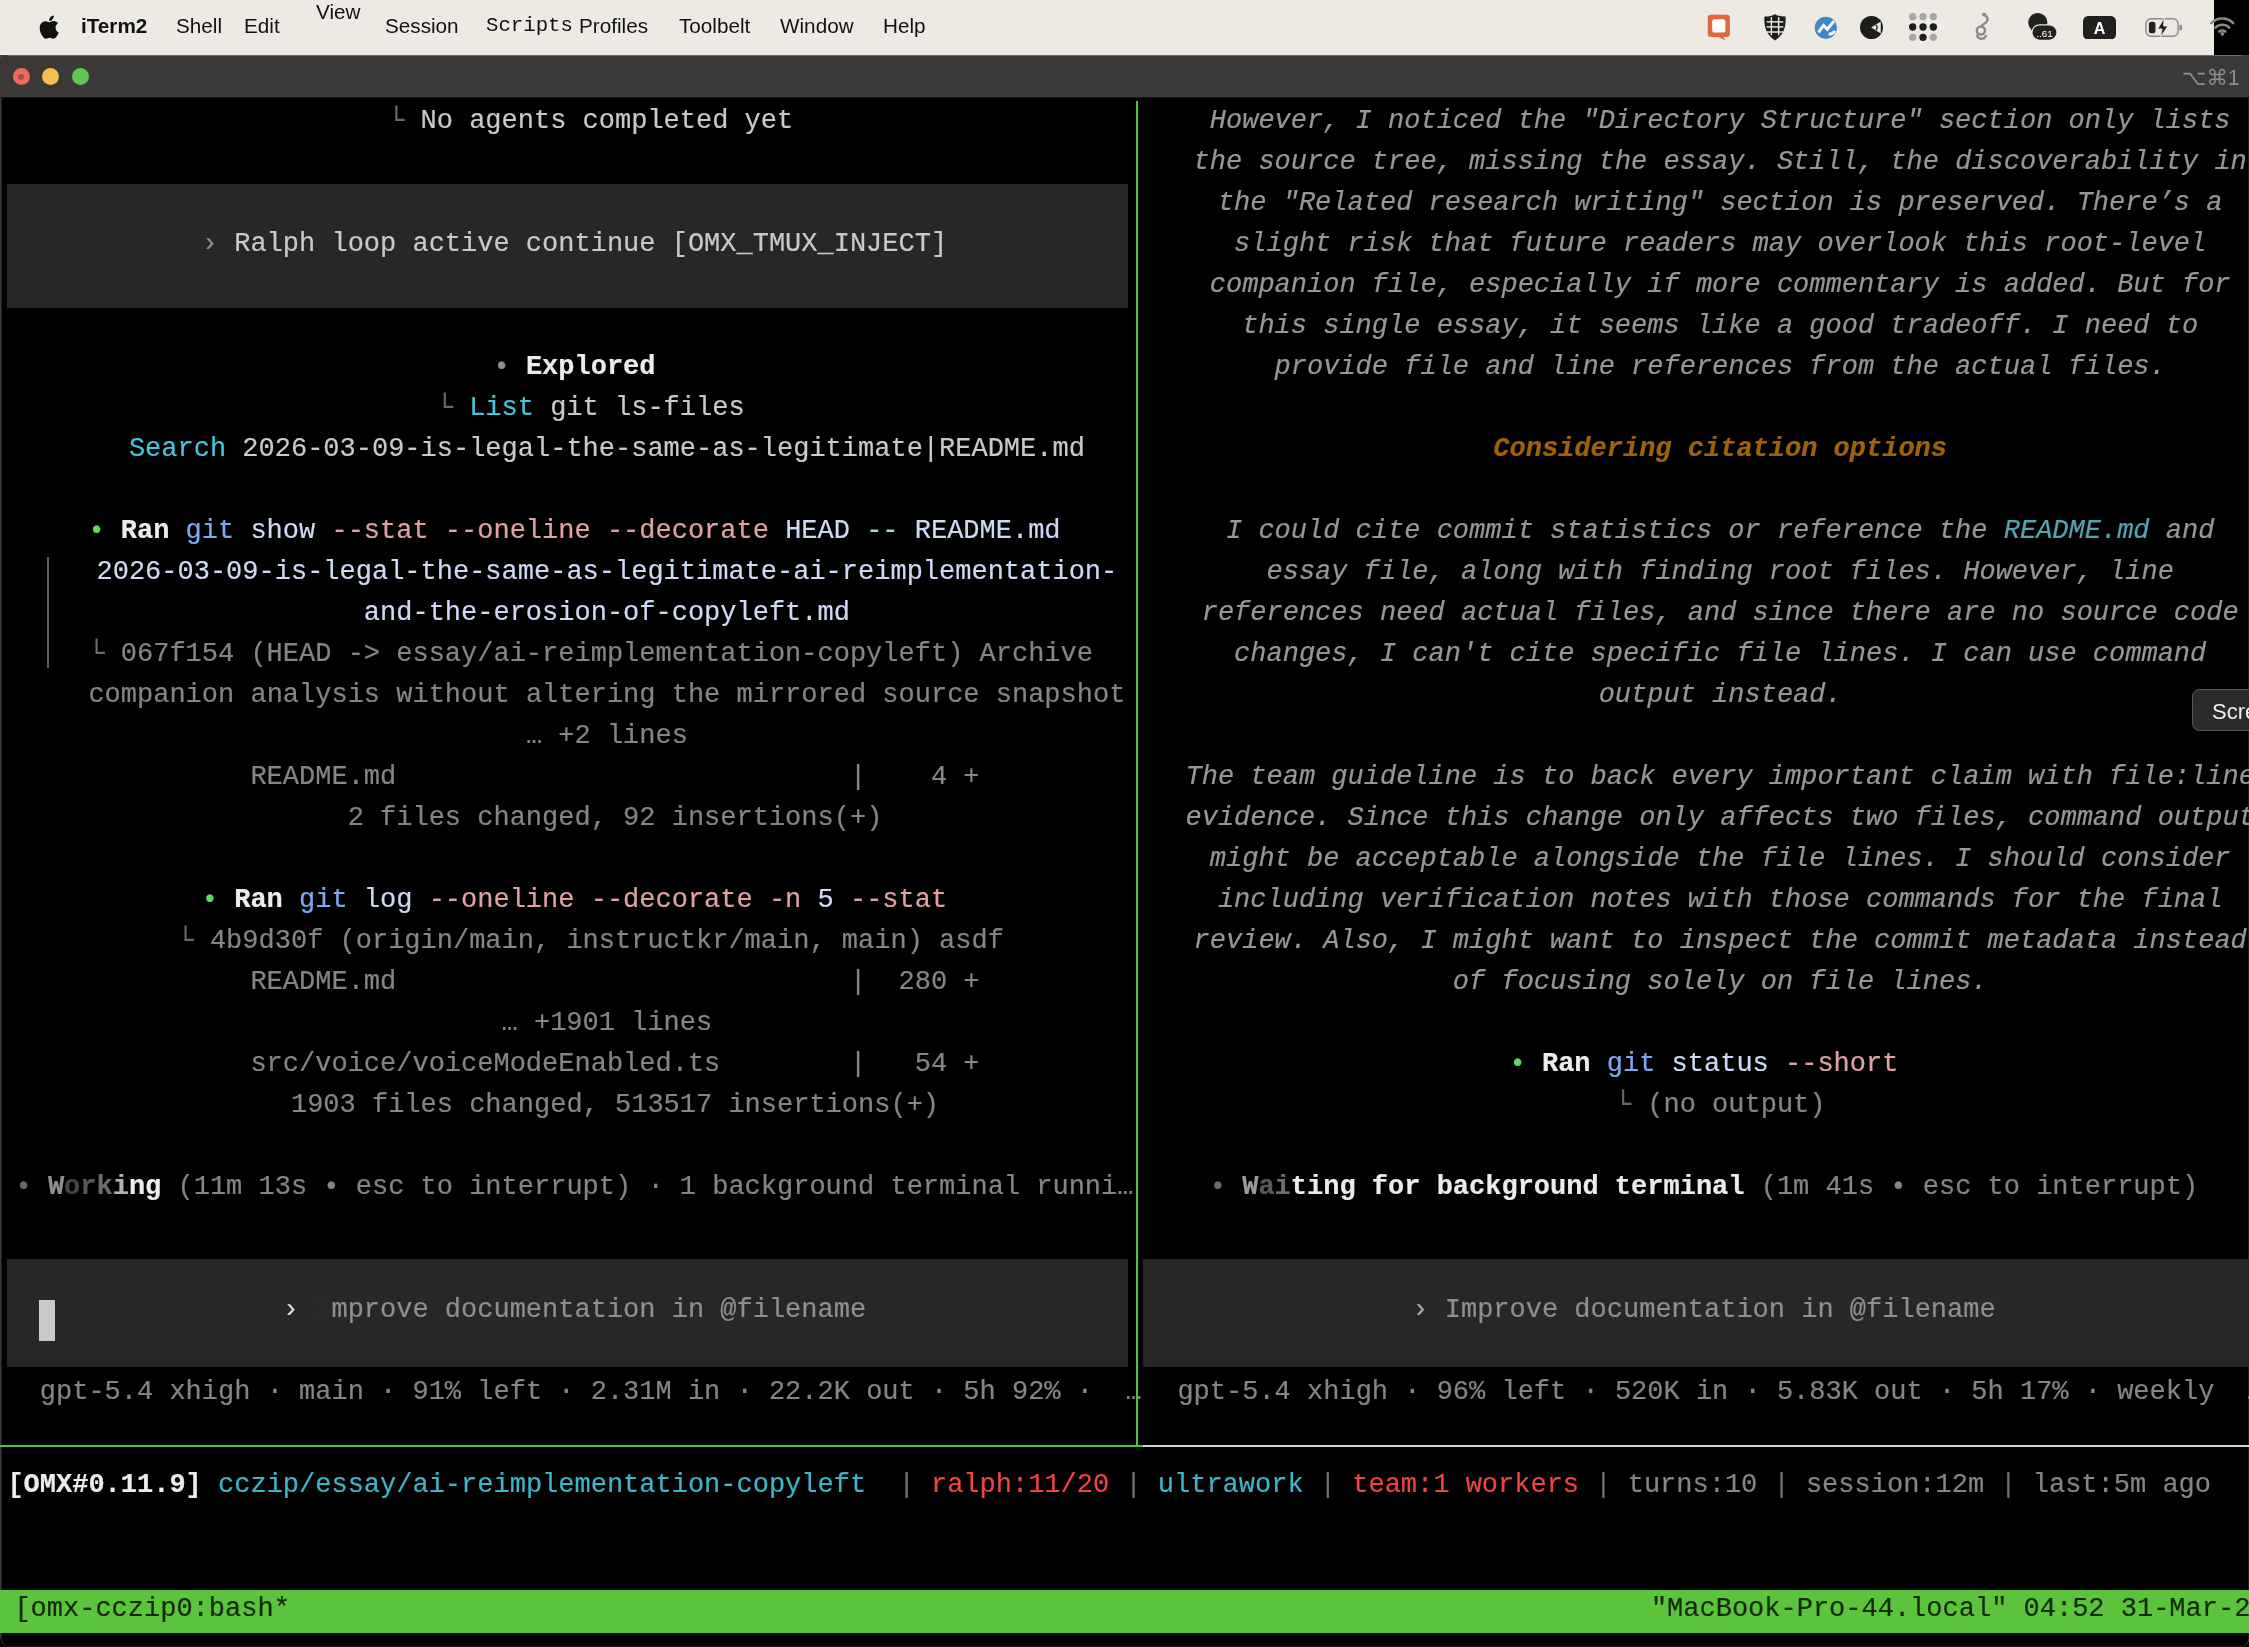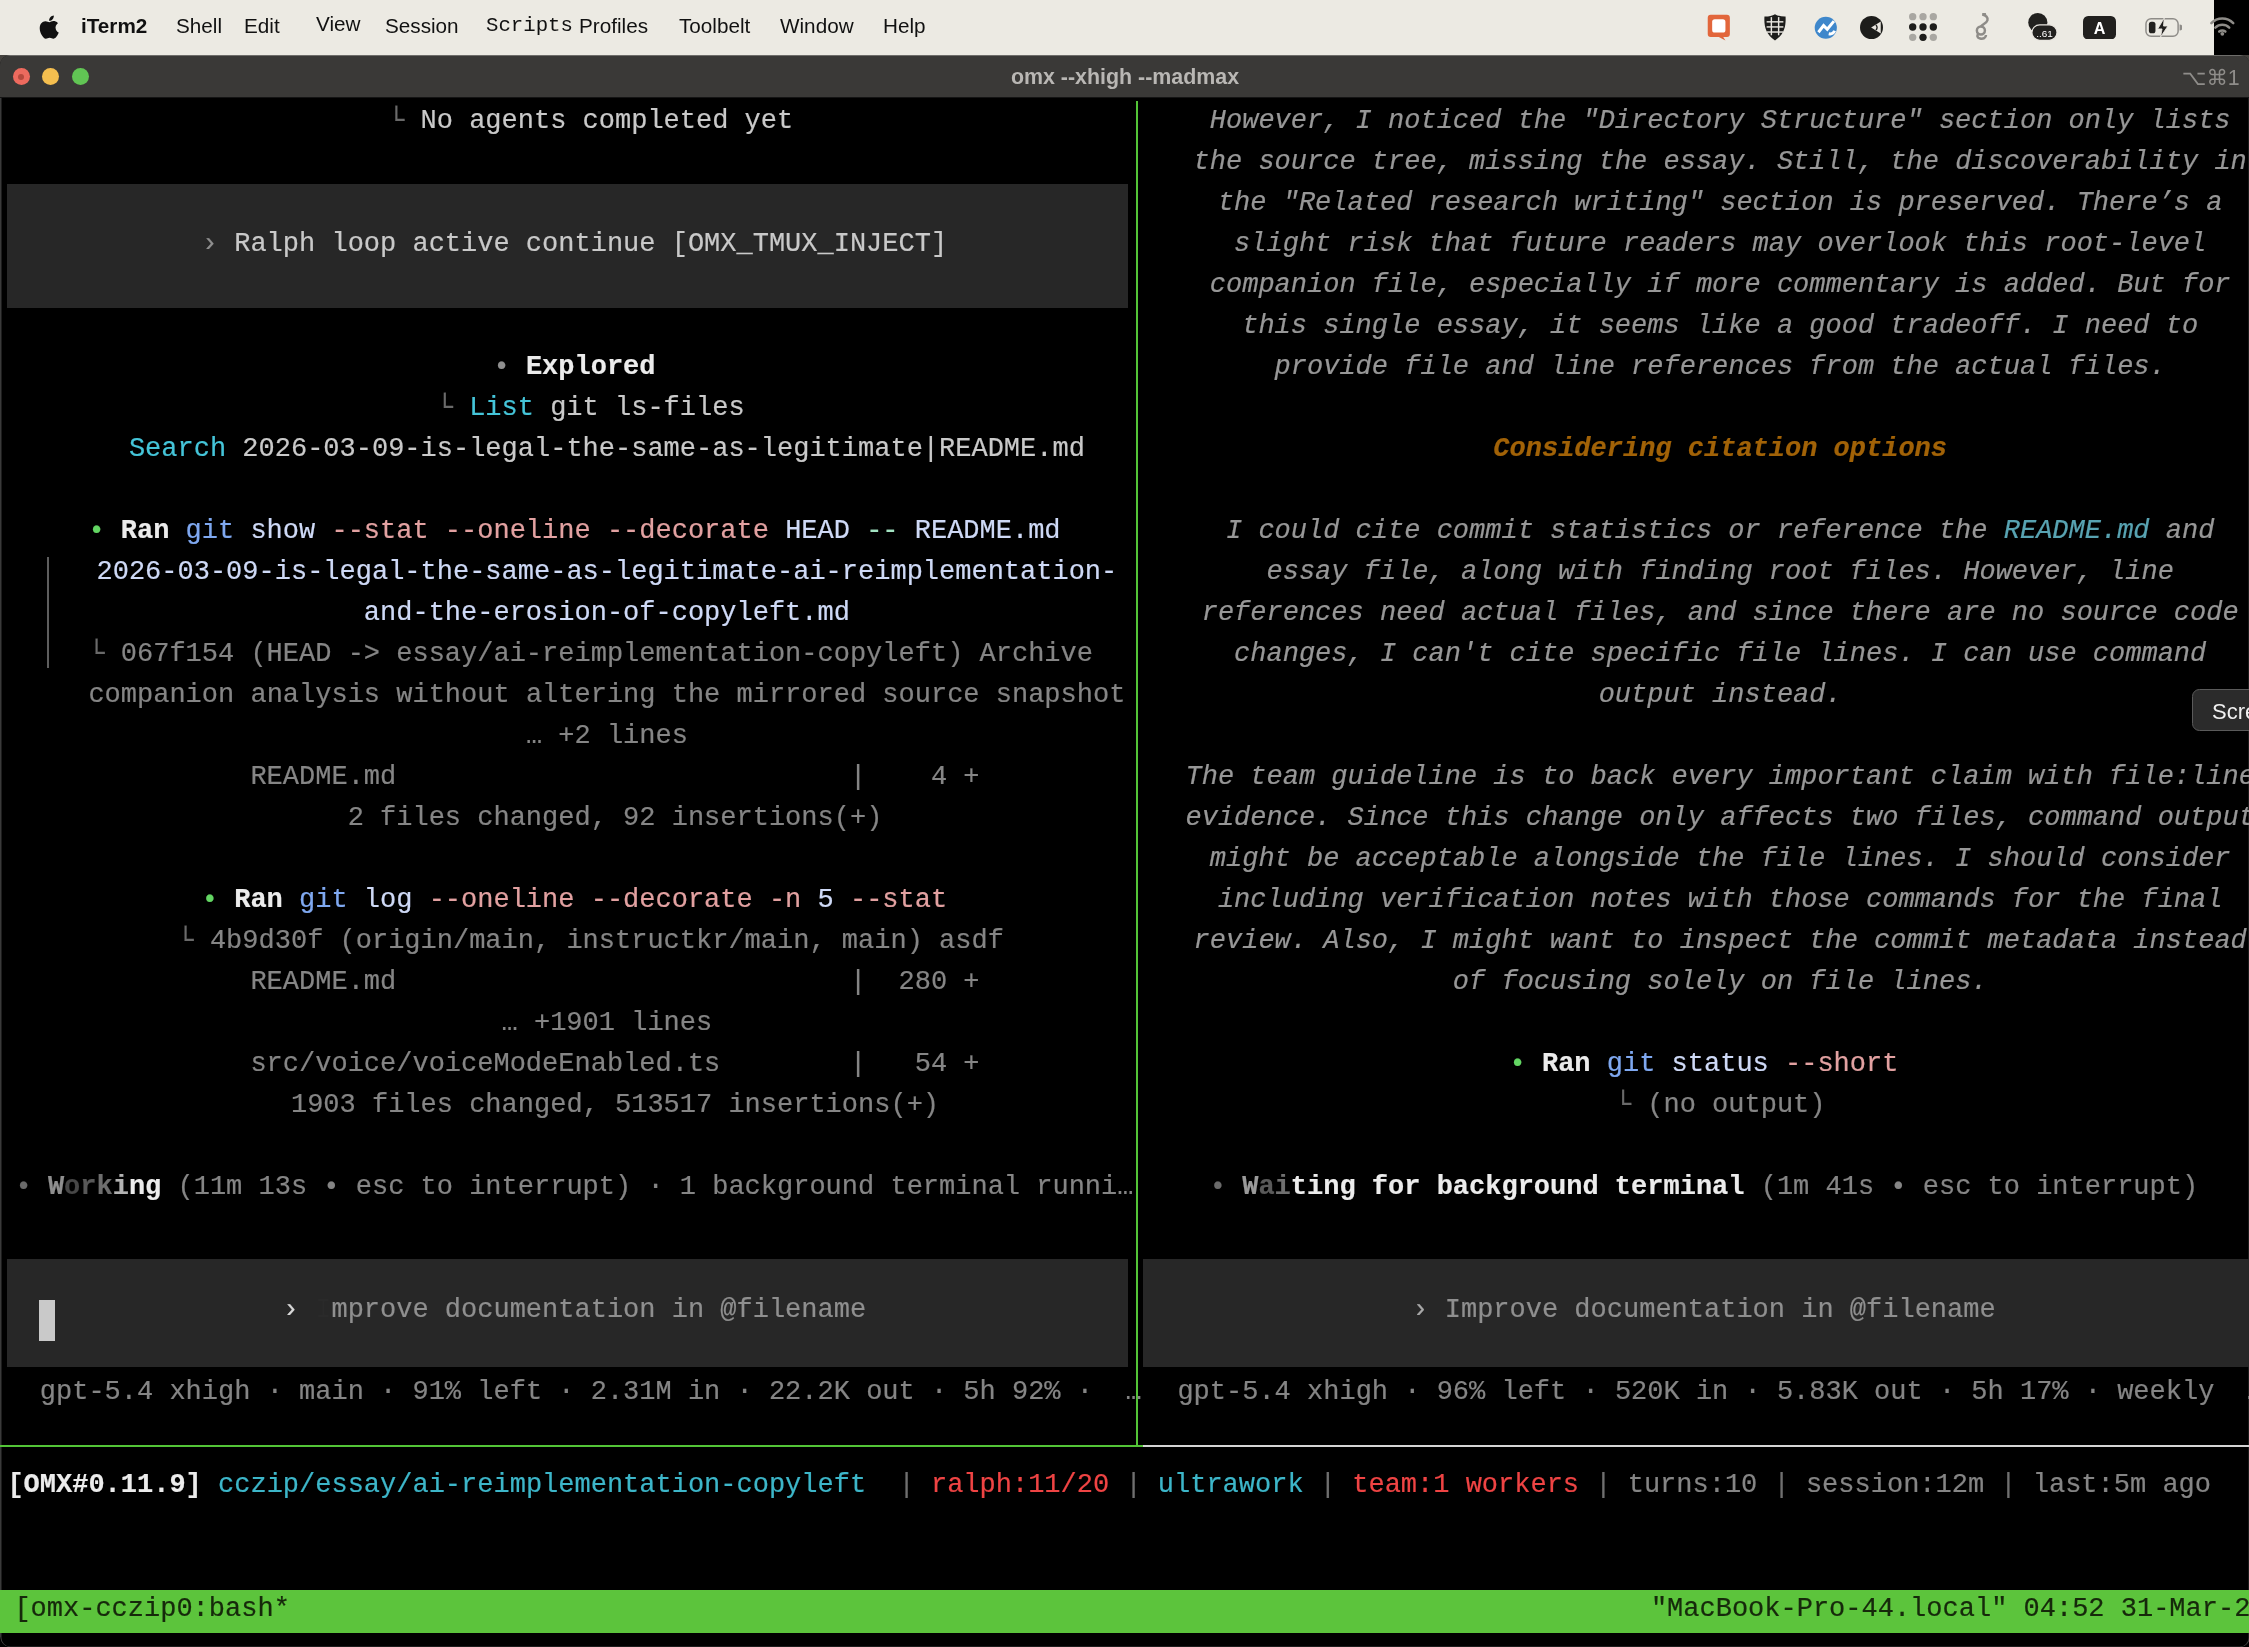--- a/index.html
+++ b/index.html
@@ -46,21 +46,21 @@
 .box { position:absolute; background:#272727; }
 </style></head>
 <body>
 <div id="menubar">
     <svg width="21.4" height="26" viewBox="0 0 17 20" style="position:absolute;left:38px;top:14px">
       <path fill="#111" d="M13.9 10.6c0-2.3 1.9-3.4 2-3.5-1.1-1.6-2.8-1.8-3.4-1.8-1.4-.15-2.8.85-3.5.85-.75 0-1.85-.83-3.05-.8-1.55.02-3 .9-3.8 2.3-1.65 2.85-.42 7.05 1.17 9.35.78 1.13 1.7 2.4 2.92 2.35 1.18-.05 1.63-.76 3.05-.76s1.83.76 3.07.73c1.27-.02 2.07-1.15 2.84-2.28.9-1.3 1.27-2.57 1.29-2.64-.03-.01-2.47-.95-2.5-3.75zM11.6 3.8c.65-.8 1.1-1.9.97-3-.94.04-2.1.63-2.77 1.42-.6.7-1.13 1.83-.99 2.9 1.05.08 2.13-.53 2.79-1.32z"></path>
     </svg>
     <span style="position:absolute;left:81px;top:14px;font-weight:bold;">iTerm2</span>
     <span style="position:absolute;left:176px;top:14px;">Shell</span>
     <span style="position:absolute;left:244px;top:14px;">Edit</span>
-    <span style="position:absolute;left:316px;top:12px;">View</span>
+    <span style="position:absolute;left:316px;top:0;">View</span>
     <span style="position:absolute;left:385px;top:14px;">Session</span>
     <span style="position:absolute;left:486px;top:14px;font-family:Liberation Mono, monospace;">Scripts</span>
     <span style="position:absolute;left:579px;top:14px;">Profiles</span>
     <span style="position:absolute;left:679px;top:14px;">Toolbelt</span>
     <span style="position:absolute;left:780px;top:14px;">Window</span>
     <span style="position:absolute;left:883px;top:14px;">Help</span>
     <svg width="23.6" height="26.6" viewBox="0 0 32 36" style="position:absolute;left:1707px;top:14px">
       <path fill="#e2663b" d="M5 1h22a4 4 0 0 1 4 4v22a4 4 0 0 1-4 4h-5l3 5-9-5H5a4 4 0 0 1-4-4V5a4 4 0 0 1 4-4z"></path>
       <rect x="7" y="7" width="18" height="18" rx="3.5" fill="#fff"></rect>
     </svg>
@@ -128,21 +128,20 @@
       <circle cx="18" cy="23" r="2.6" fill="#8e8c88"></circle>
     </svg>
   </div>
 <div id="behind"></div>
 <div id="window">
   <div id="titlebar"></div>
   <div class="tl" style="left:12.5px;background:#ed6a5e"></div>
   <div class="tl" style="left:42px;background:#f5bf4f"></div>
   <div class="tl" style="left:72px;background:#61c554"></div>
   <div style="position:absolute;left:17.7px;top:18.5px;width:6.6px;height:6.6px;border-radius:50%;background:#b5493d"></div>
-  <div id="title">omx --xhigh --madmax</div>
   <div id="hotkey">⌥⌘1</div>
 </div>
 <div class="box" style="left:7.4px;top:184px;width:1121px;height:124px"></div>
 <div class="box" style="left:7.4px;top:1259px;width:1121px;height:108px"></div>
 <div class="box" style="left:1143px;top:1259px;width:1107px;height:108px"></div>
 <div style="position:absolute;left:47px;top:557px;width:2.2px;height:111px;background:#5e5e5e"></div>
 <div style="position:absolute;left:39px;top:1300px;width:16px;height:41px;background:#c9c9c9"></div>
 <div style="position:absolute;left:1136px;top:101px;width:2.2px;height:1345px;background:#53c437"></div>
 <div style="position:absolute;left:0;top:1445px;width:1143px;height:2.2px;background:#53c437"></div>
 <div style="position:absolute;left:1143px;top:1445px;width:1107px;height:2.2px;background:#d4d4d4"></div>

